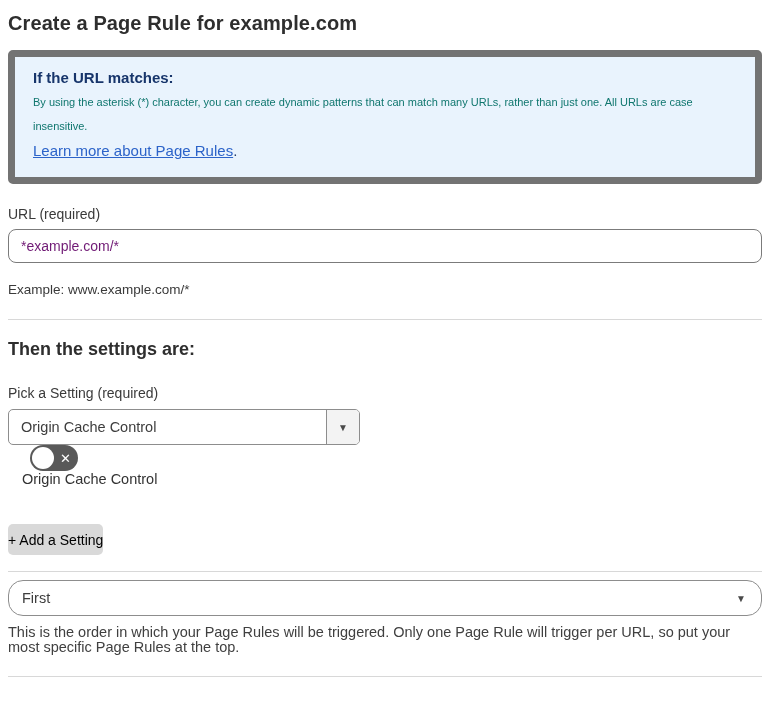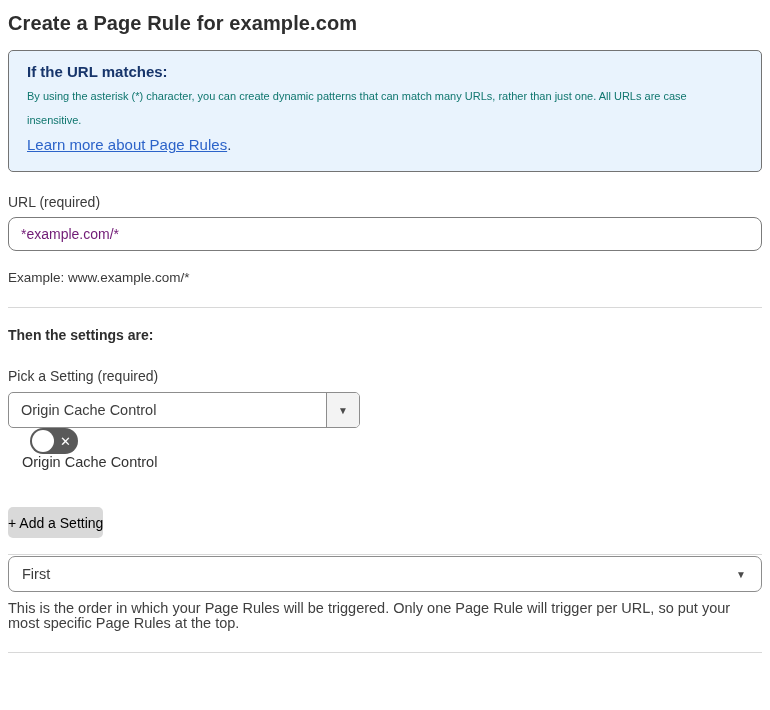--- a/index.html
+++ b/index.html
@@ -18,21 +18,21 @@
     font-weight: bold;
     color: #2e2e2e;
     margin-top: 4px;
     letter-spacing: 0.1px;
   }
 
   
   .info-box {
     margin-top: 15px;
     background: #e9f3fd;
-    border: 1px solid #737373;
+    border: 7px solid #737373;
     border-radius: 5px;
     padding: 12px 18px 14px 18px;
   }
   .info-heading {
     font-size: 15px;
     font-weight: bold;
     color: #17356b;
   }
   .info-body {
     margin-top: 4px;
@@ -76,21 +76,21 @@
   }
 
   .divider {
     border: none;
     border-top: 1px solid #d8d8d8;
     margin-top: 22px;
   }
 
   .section-heading {
     margin-top: 19px;
-    font-size: 14px;
+    font-size: 18px;
     font-weight: bold;
     color: #2e2e2e;
   }
 
   .picker-label { margin-top: 25px; }
 
   .setting-row {
     margin-top: 8px;
     display: flex;
     flex-direction: column;
@@ -174,26 +174,26 @@
     margin-top: 37px;
     height: 31px;
     padding: 0 0;
     background: #d9d9d9;
   }
 
   .order-heading { margin-top: 19px; font-size: 16px; }
   .order-select-label { margin-top: 25px; }
 
   .wide-select {
-    margin-top: 1px;
+    margin-top: 8px;
     position: relative;
     width: 100%;
     height: 36px;
     border: 1px solid #8d8d8d;
-    border-radius: 7px;
+    border-radius: 15px;
     background: #ffffff;
     display: flex;
     align-items: center;
     padding-left: 13px;
     font-size: 14.5px;
     color: #3d3d3d;
     cursor: pointer;
   }
   .wide-select .arrow {
     position: absolute;

